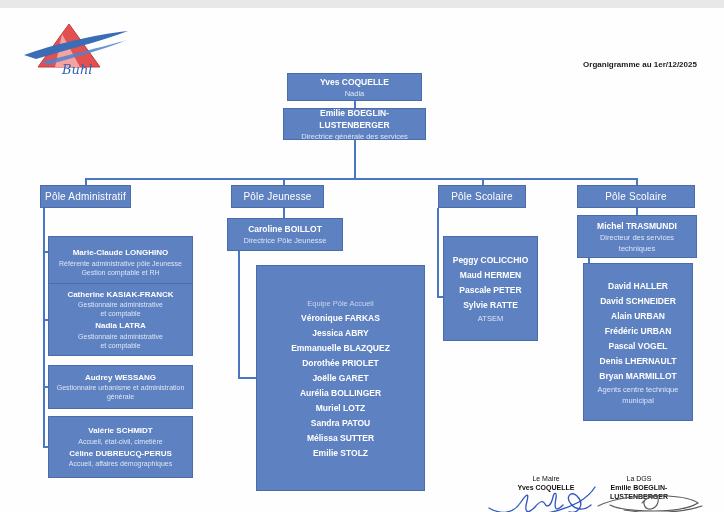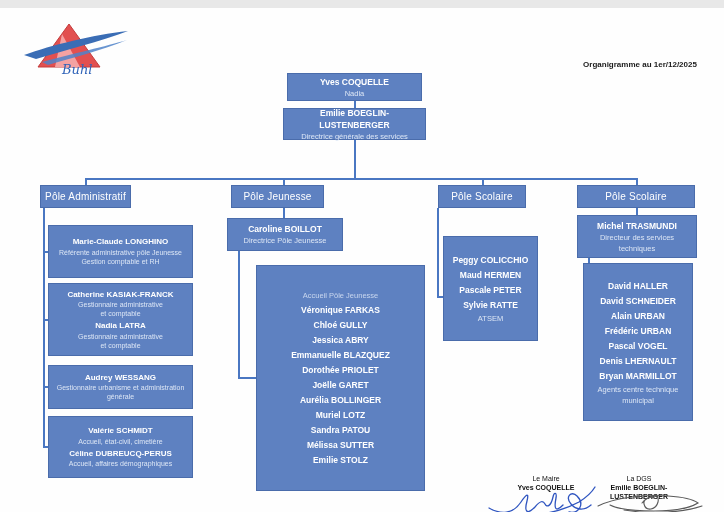--- a/index.html
+++ b/index.html
@@ -101,21 +101,21 @@
   <div class="box hdr" style="left:231px;top:177px;width:93px;height:23px;">
     <span>Pôle Jeunesse</span>
   </div>
   <div class="box hdr" style="left:438px;top:177px;width:88px;height:23px;">
     <span>Pôle Scolaire</span>
   </div>
   <div class="box hdr" style="left:577px;top:177px;width:118px;height:23px;">
     <span>Pôle Scolaire</span>
   </div>
 
-  <div class="box info" style="left:48px;top:217px;width:145px;height:53px;">
+  <div class="box info" style="left:48px;top:228px;width:145px;height:53px;">
       <div class="ln name">Marie-Claude LONGHINO</div>
       <div class="ln role">Référente administrative pôle Jeunesse</div>
       <div class="ln role">Gestion comptable et RH</div>
     </div>
   <div class="box info" style="left:48px;top:275px;width:145px;height:73px;">
       <div class="ln name">Catherine KASIAK-FRANCK</div>
       <div class="ln role">Gestionnaire administrative</div>
       <div class="ln role">et comptable</div>
       <div class="ln name">Nadia LATRA</div>
       <div class="ln role">Gestionnaire administrative</div>
@@ -131,23 +131,22 @@
       <div class="ln role">Accueil, état-civil, cimetière</div>
       <div class="ln name">Céline DUBREUCQ-PERUS</div>
       <div class="ln role">Accueil, affaires démographiques</div>
     </div>
 
   <div class="box duo" style="left:227px;top:210px;width:116px;height:33px;">
       <div class="ln name">Caroline BOILLOT</div>
       <div class="ln role">Directrice Pôle Jeunesse</div>
     </div>
   <div class="box list" style="left:256px;top:257px;width:169px;height:226px;">
-      <div class="ln subtle">Accueil Pôle Jeunesse</div>
+      <div class="ln subtle">Equipe Pôle Accueil</div>
       <div class="ln name">Véronique FARKAS</div>
-      <div class="ln name">Chloé GULLY</div>
       <div class="ln name">Jessica ABRY</div>
       <div class="ln name">Emmanuelle BLAZQUEZ</div>
       <div class="ln name">Dorothée PRIOLET</div>
       <div class="ln name">Joëlle GARET</div>
       <div class="ln name">Aurélia BOLLINGER</div>
       <div class="ln name">Muriel LOTZ</div>
       <div class="ln name">Sandra PATOU</div>
       <div class="ln name">Mélissa SUTTER</div>
       <div class="ln name">Emilie STOLZ</div>
     </div>

